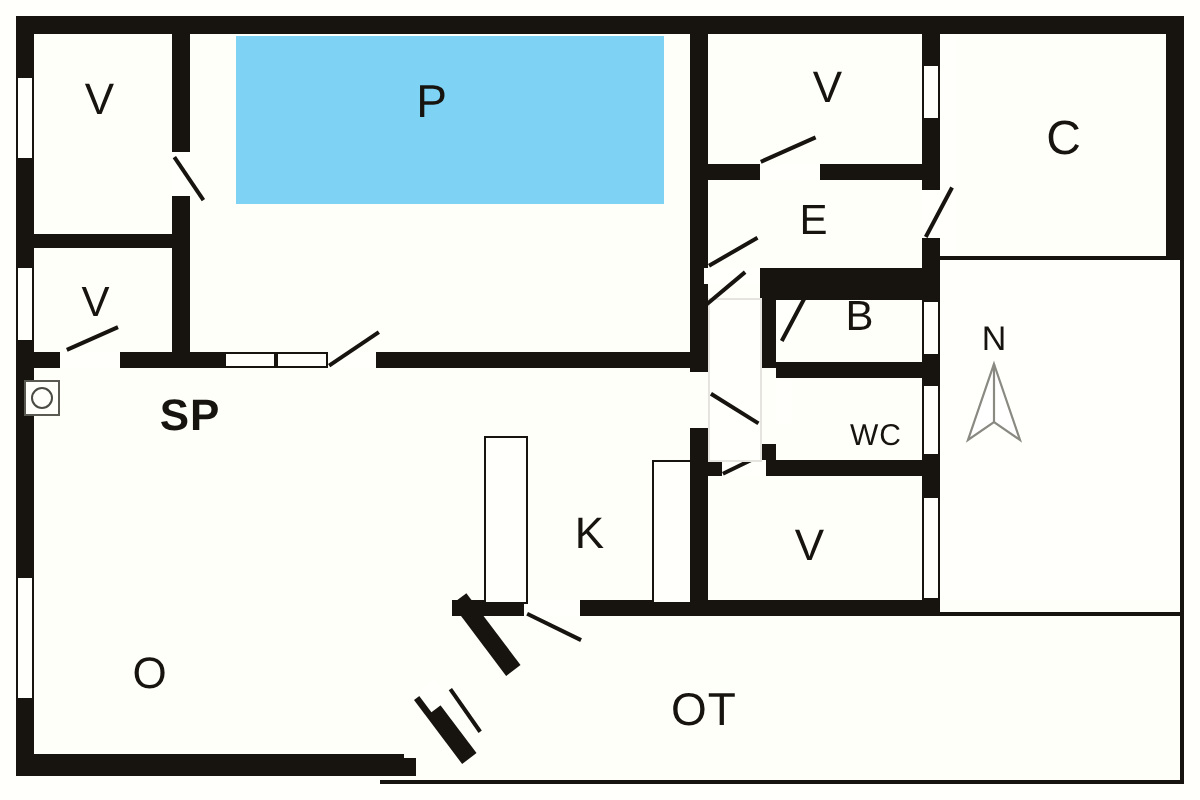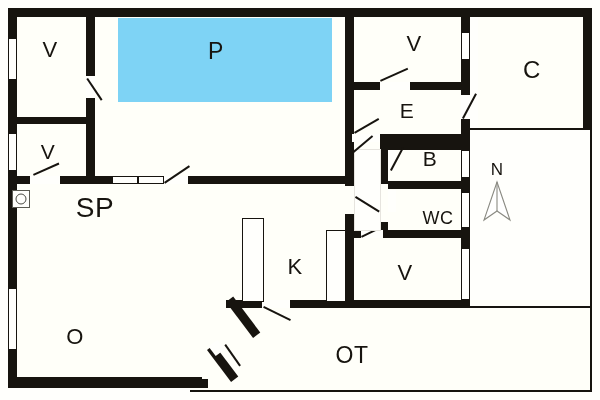--- a/index.html
+++ b/index.html
@@ -216,20 +216,20 @@
     </svg>
   </div>
 
   <div class="label" style="left:50px; top:50px; font-size:22px;">V</div>
   <div class="label" style="left:48px; top:152px; font-size:21px;">V</div>
   <div class="label" style="left:216px; top:51px; font-size:23px;">P</div>
   <div class="label" style="left:414px; top:44px; font-size:22px;">V</div>
   <div class="label" style="left:532px; top:70px; font-size:24px;">C</div>
   <div class="label" style="left:407px; top:111px; font-size:21px;">E</div>
   <div class="label" style="left:430px; top:159px; font-size:21px;">B</div>
-  <div class="label" style="left:438px; top:218px; font-size:18px;">WC</div>
-  <div class="label" style="left:95px; top:208px; font-size:28px;">SP</div>
+  <div class="label" style="left:438px; top:218px; font-size:15px;">WC</div>
+  <div class="label" style="left:95px; top:208px; font-size:22px;font-weight:bold;">SP</div>
   <div class="label" style="left:295px; top:267px; font-size:22px;">K</div>
   <div class="label" style="left:405px; top:273px; font-size:22px;">V</div>
   <div class="label" style="left:75px; top:337px; font-size:22px;">O</div>
   <div class="label" style="left:352px; top:355px; font-size:23px;">OT</div>
 
 </div>
 
 </body></html>

